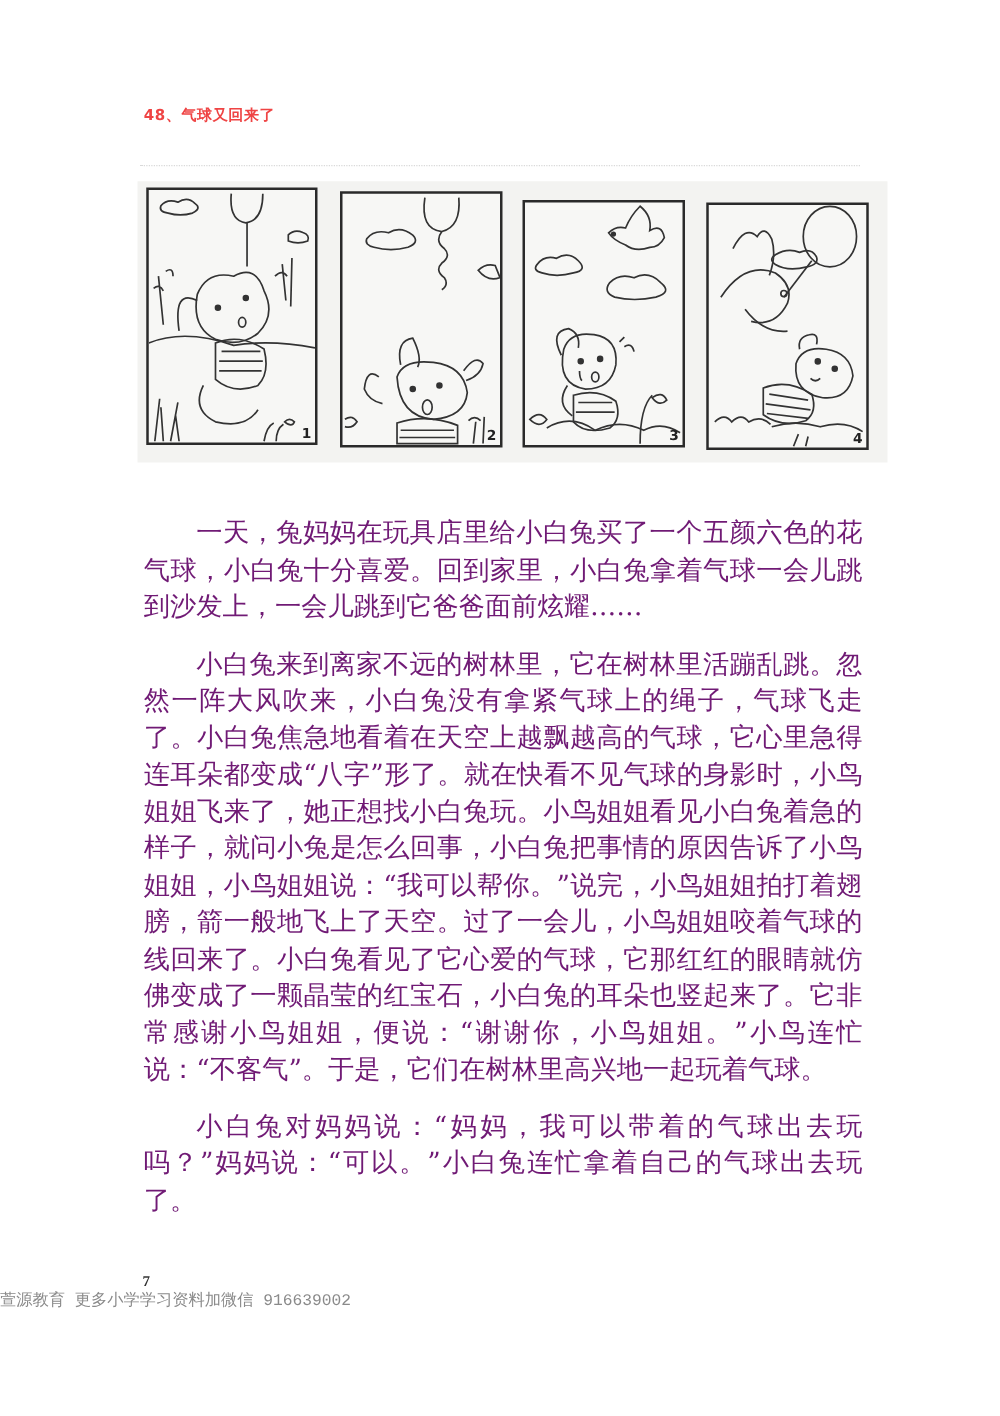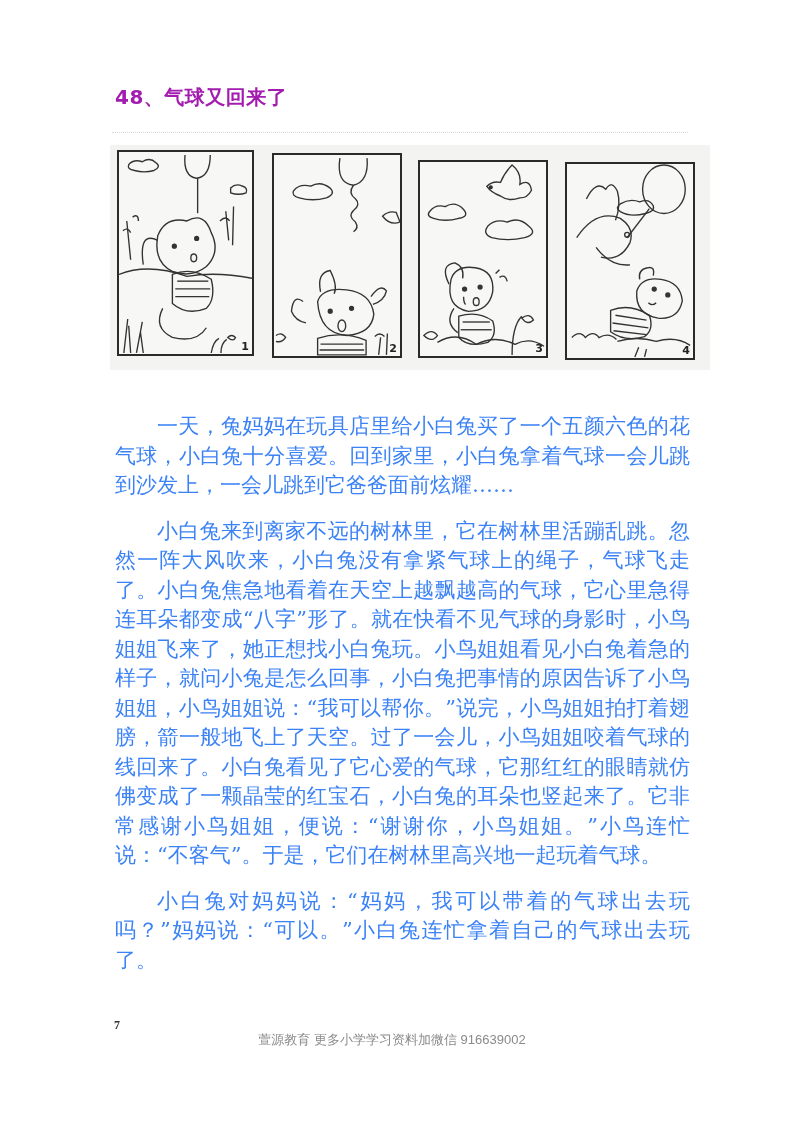--- a/index.html
+++ b/index.html
@@ -14,22 +14,22 @@
       overflow: hidden;
       font-family: "DejaVu Serif", "Liberation Serif", serif;
       color: #1a1a1a;
     }
     .page-title {
       position: absolute;
       left: 115px;
       top: 84px;
       font-family: "DejaVu Sans", "Liberation Sans", sans-serif;
       font-weight: bold;
-      font-size: 20px;
-      color: #a21caf;
+      font-size: 12px;
+      color: #ef4444;
       letter-spacing: 0.5px;
     }
     .title-rule {
       position: absolute;
       left: 112px;
       top: 132px;
       width: 576px;
       height: 0;
       border-top: 1px dotted #d9d9d9;
     }
@@ -63,21 +63,21 @@
       color: #222;
       font-weight: bold;
     }
     .story {
       position: absolute;
       left: 115px;
       top: 412px;
       width: 575px;
       font-size: 21px;
       line-height: 29.5px;
-      color: #3b82f6;
+      color: #701a75;
     }
     .story p {
       margin: 0 0 16px 0;
       text-indent: 2em;
       text-align: justify;
       text-justify: inter-character;
     }
     .page-number {
       position: absolute;
       left: 114px;
@@ -85,22 +85,22 @@
       font-family: "Liberation Serif", "DejaVu Serif", serif;
       font-size: 12px;
       font-weight: bold;
       color: #333;
     }
     .footer-note {
       position: absolute;
       left: 0;
       width: 784px;
       top: 1031px;
-      text-align: center;
-      font-family: Liberation Sans, sans-serif;
+      text-align: left;
+      font-family: Liberation Mono, monospace;
       font-size: 13px;
       color: #8a8a8a;
     }
   </style>
 </head>
 <body>
 
 <div>
 
   <h1 class="page-title" style="margin:0;">48、气球又回来了</h1>

